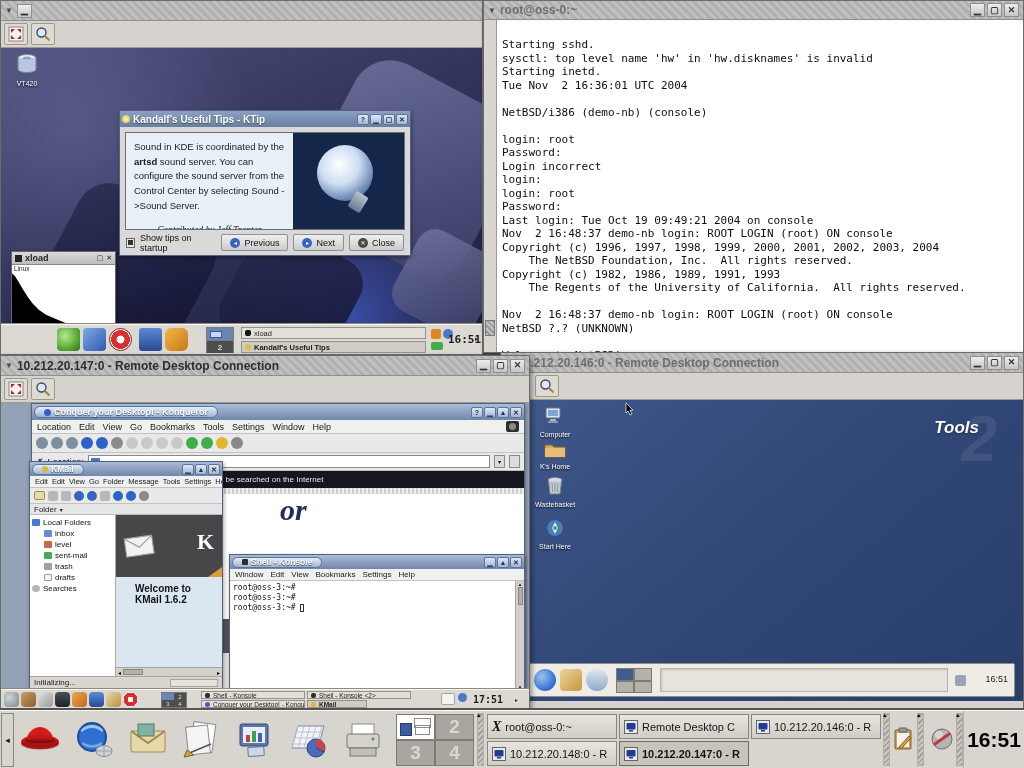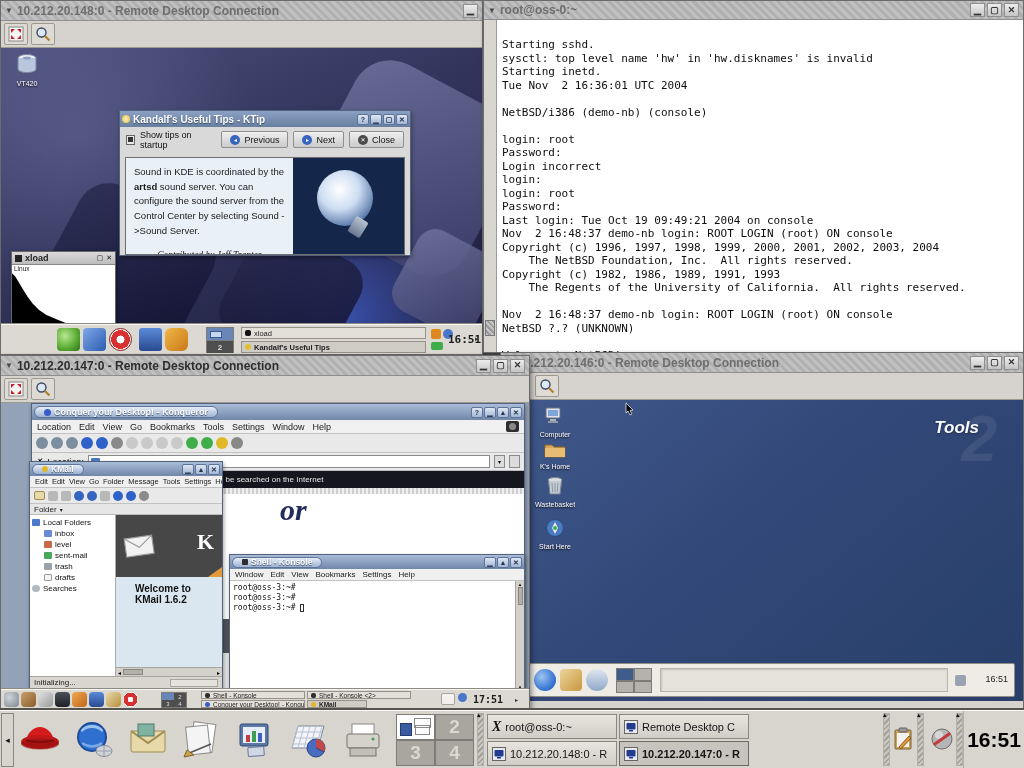--- a/index.html
+++ b/index.html
@@ -50,21 +50,20 @@
 .dot{width:10px;height:10px;border-radius:50%;display:flex;align-items:center;justify-content:center;font-size:6px;color:#fff;line-height:1}
 </style>
 </head>
 <body>
 
 <div id="screen">
 
   <div class="win" style="left:0;top:0;width:483px;height:355px">
     <div class="tbar">
       <span class="chev">▼</span>
-      <span class="ttl">10.212.20.148:0 - Remote Desktop Connection</span>
       <span class="wbtns">
           <span class="wb">▁</span>
         </span>
     </div>
     <div class="rtool">
       <button class="tbtn">
           <svg width="16" height="16" viewBox="0 0 16 16">
             <rect x="1" y="1" width="14" height="14" fill="#f4f4f4" stroke="#888"></rect>
             <path d="M3 3h4L3 7zM13 3v4L9 3zM3 13v-4l4 4zM13 13h-4l4-4z" fill="#c22222"></path>
           </svg>
@@ -94,49 +93,49 @@
       <div class="kwin" style="left:118px;top:62px;width:292px;height:146px;background:#d9d9d9">
         <div class="ktb" style="flex-basis:16px;background:linear-gradient(#8ba0c4,#68809f)">
           <span style="width:8px;height:8px;border-radius:50%;background:radial-gradient(#fff6c8,#e0b830)"></span>
           <span style="font-size:10px;font-weight:bold;color:#fff;text-shadow:0 1px 1px #3a4a64;white-space:nowrap">Kandalf's Useful Tips - KTip</span>
           <span class="kbs">
             <span class="kb">?</span>
             <span class="kb">▁</span>
             <span class="kb">▢</span>
             <span class="kb">✕</span>
           </span>
+        </div>
+        <div style="flex:1;display:flex;margin:5px 5px 0 5px;border:1px solid #6e6e6e;overflow:hidden">
+          <div style="flex:1.15;background:#e9f0f7;padding:7px 8px;font-size:9.5px;line-height:1.55;color:#1a1a1a">
+            <span>Sound in KDE is coordinated by the </span><b>artsd</b><span> sound server. You can configure the sound server from the Control Center by selecting Sound -&gt;Sound Server.</span>
+            <div style="margin-top:9px;text-align:center;font-style:italic;font-family:'Liberation Serif',serif">Contributed by Jeff Tranter</div>
+          </div>
+          <div style="flex:.85;background:#14274a;position:relative">
+            <div style="position:absolute;left:24px;top:12px;width:56px;height:56px;border-radius:50%;background:radial-gradient(circle at 40% 35%,#ffffff,#cdddf2 40%,#5d7cab 75%,rgba(20,40,74,0) 100%)"></div>
+            <div style="position:absolute;left:58px;top:60px;width:14px;height:18px;background:linear-gradient(#b8c2d2,#6a7890);transform:rotate(32deg);border-radius:2px"></div>
+          </div>
         </div>
         <div style="flex:0 0 25px;display:flex;align-items:center;gap:5px;padding:0 6px">
           <span style="width:10px;height:10px;border:1px solid #666;background:#e8e8e8;display:flex;align-items:center;justify-content:center">
               <span style="width:5px;height:5px;background:#333"></span>
             </span>
           <span style="font-size:9px;color:#111">Show tips on startup</span>
           <span style="flex:1"></span>
           <button class="kfb">
               <span class="dot" style="background:#3565c0">◂</span>
               <span>Previous</span>
             </button>
           <button class="kfb">
               <span class="dot" style="background:#3565c0">▸</span>
               <span>Next</span>
             </button>
           <button class="kfb">
               <span class="dot" style="background:#4a4a4a">✕</span>
               <span>Close</span>
             </button>
-        </div>
-        <div style="flex:1;display:flex;margin:5px 5px 0 5px;border:1px solid #6e6e6e;overflow:hidden">
-          <div style="flex:1.15;background:#e9f0f7;padding:7px 8px;font-size:9.5px;line-height:1.55;color:#1a1a1a">
-            <span>Sound in KDE is coordinated by the </span><b>artsd</b><span> sound server. You can configure the sound server from the Control Center by selecting Sound -&gt;Sound Server.</span>
-            <div style="margin-top:9px;text-align:center;font-style:italic;font-family:'Liberation Serif',serif">Contributed by Jeff Tranter</div>
-          </div>
-          <div style="flex:.85;background:#14274a;position:relative">
-            <div style="position:absolute;left:24px;top:12px;width:56px;height:56px;border-radius:50%;background:radial-gradient(circle at 40% 35%,#ffffff,#cdddf2 40%,#5d7cab 75%,rgba(20,40,74,0) 100%)"></div>
-            <div style="position:absolute;left:58px;top:60px;width:14px;height:18px;background:linear-gradient(#b8c2d2,#6a7890);transform:rotate(32deg);border-radius:2px"></div>
-          </div>
         </div>
       </div>
 
       <div class="abs" style="left:10px;top:203px;width:105px;height:80px;background:#fff;border:1px solid #666;box-shadow:1px 1px 3px rgba(0,0,0,.4)">
         <div style="height:13px;background:linear-gradient(#dadada,#bdbdbd);border-bottom:1px solid #888;display:flex;align-items:center;gap:3px;padding:0 3px">
           <span style="width:7px;height:7px;background:#222"></span>
           <span style="flex:1;font-size:9px;font-weight:bold;color:#222">xload</span>
           <span style="font-size:7px;color:#222">▢</span>
           <span style="font-size:7px;color:#222">✕</span>
         </div>
@@ -637,20 +636,28 @@
         <span>root@oss-0:~</span>
       </div>
     <div class="htask" style="left:619px;top:3px">
         <svg width="14" height="14" viewBox="0 0 14 14">
           <rect x=".5" y=".5" width="13" height="13" fill="#e8eaf0" stroke="#666"></rect>
           <rect x="2.5" y="3" width="9" height="6.5" rx="1" fill="#223a8f"></rect>
           <rect x="5" y="10" width="4" height="1.5" fill="#223a8f"></rect>
         </svg>
         <span>Remote Desktop C</span>
       </div>
+    <div class="htask" style="left:751px;top:3px">
+        <svg width="14" height="14" viewBox="0 0 14 14">
+          <rect x=".5" y=".5" width="13" height="13" fill="#e8eaf0" stroke="#666"></rect>
+          <rect x="2.5" y="3" width="9" height="6.5" rx="1" fill="#223a8f"></rect>
+          <rect x="5" y="10" width="4" height="1.5" fill="#223a8f"></rect>
+        </svg>
+        <span>10.212.20.146:0 - R</span>
+      </div>
     <div class="htask" style="left:487px;top:30px">
         <svg width="14" height="14" viewBox="0 0 14 14">
           <rect x=".5" y=".5" width="13" height="13" fill="#e8eaf0" stroke="#666"></rect>
           <rect x="2.5" y="3" width="9" height="6.5" rx="1" fill="#223a8f"></rect>
           <rect x="5" y="10" width="4" height="1.5" fill="#223a8f"></rect>
         </svg>
         <span>10.212.20.148:0 - R</span>
       </div>
     <div class="htask on" style="left:619px;top:30px">
         <svg width="14" height="14" viewBox="0 0 14 14">

